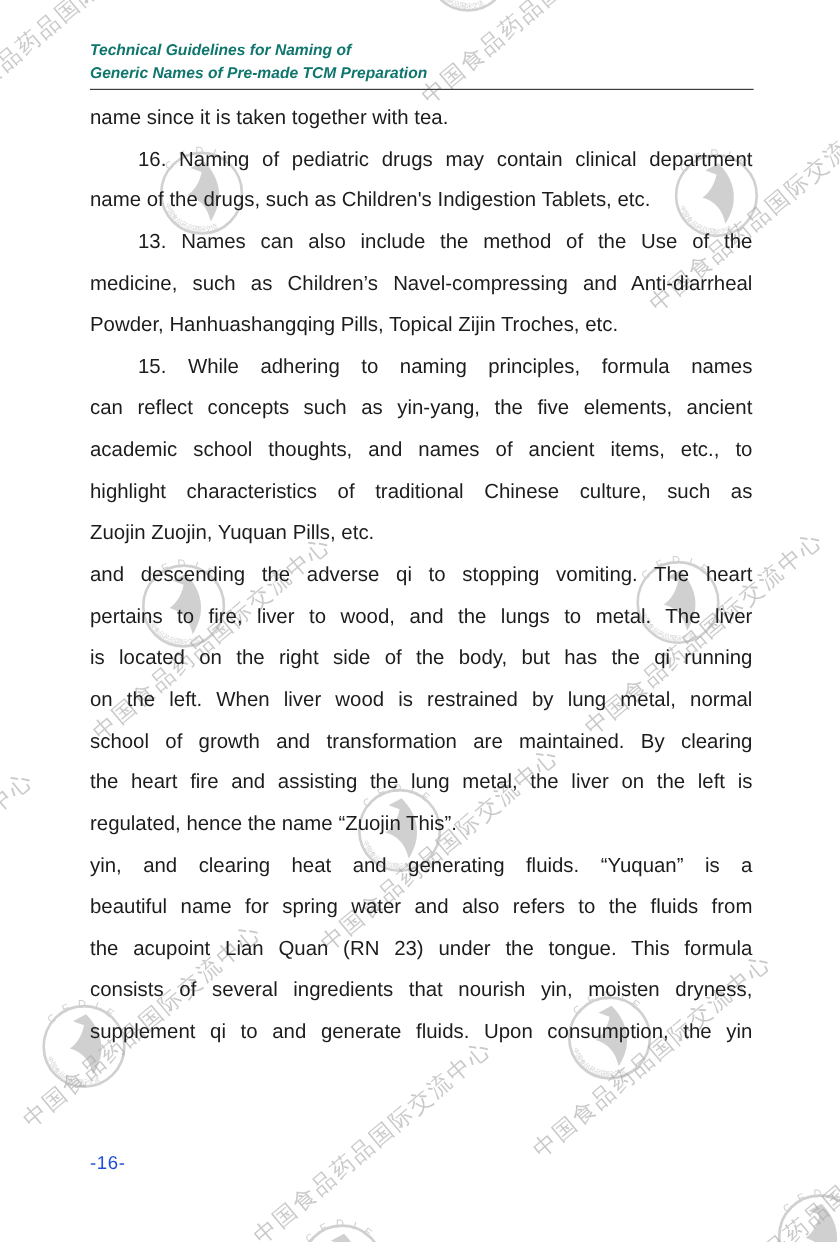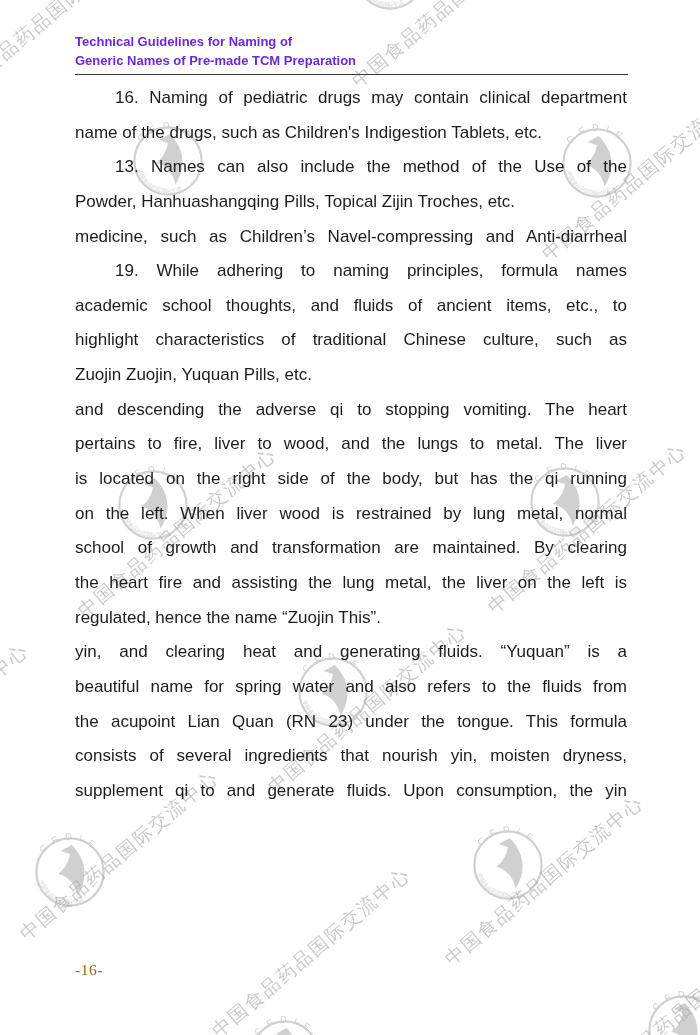--- a/index.html
+++ b/index.html
@@ -14,33 +14,33 @@
     transform:rotate(-40deg);transform-origin:0 100%;
     font-size:19px;letter-spacing:2px;line-height:24px;
     color:rgba(120,120,120,0.40);
     font-family:"DejaVu Sans","Liberation Sans",sans-serif;
   }
   .wm-seal{position:absolute;width:84px;height:84px;opacity:0.55;}
   
   .content{position:absolute;inset:0;z-index:1;}
   .hdr{
     position:absolute;left:75px;top:33px;width:553px;
-    font-weight:bold;font-size:13px;line-height:18.5px;color:#6d28d9;
+    font-weight:bold;font-size:13px;line-height:18.5px;color:#0f766e;font-style:italic;
   }
   .hdr-rule{position:absolute;left:75px;top:74px;width:553px;height:0;border-top:1.8px solid #3c3c3c;}
   .doc-body{position:absolute;left:75px;top:81px;width:552px;font-size:17px;color:#1c1c1c;}
   .line{
     height:34.65px;line-height:34.65px;white-space:nowrap;
     text-align:justify;text-align-last:justify;
   }
   .line.ind{padding-left:40px;}
   .line.no-j{text-align-last:left;}
   .pageno{
     position:absolute;left:75px;top:961px;
-    font-family:Liberation Serif, serif;font-size:15.5px;color:#a16207;letter-spacing:0.5px;text-align:center;
+    font-family:Liberation Sans, sans-serif;font-size:15.5px;color:#1d4ed8;letter-spacing:0.5px;text-align:center;
   }
 </style>
 </head>
 <body>
 
 <div class="page">
 
   <div class="wm-layer" id="wm">
       <div class="wm-strip" style="left: -40px; top: 81px;">中国食品药品国际交流中心</div>
       <div class="wm-strip" style="left: 362px; top: 68px;">中国食品药品国际交流中心</div>
@@ -156,27 +156,29 @@
     </div>
 
   <div class="content">
     <div class="hdr">
       <div>Technical Guidelines for Naming of</div>
       <div>Generic Names of Pre-made TCM Preparation</div>
     </div>
     <div class="hdr-rule"></div>
 
     <div class="doc-body" id="body-lines">
+        <div class="line no-j">name since it is taken together with tea.</div>
         <div class="line ind">16. Naming of pediatric drugs may contain clinical department</div>
         <div class="line no-j">name of the drugs, such as Children's Indigestion Tablets, etc.</div>
         <div class="line ind">13. Names can also include the method of the Use of the</div>
+        <div class="line">medicine, such as Children’s Navel-compressing and Anti-diarrheal</div>
         <div class="line no-j">Powder, Hanhuashangqing Pills, Topical Zijin Troches, etc.</div>
-        <div class="line">medicine, such as Children’s Navel-compressing and Anti-diarrheal</div>
-        <div class="line ind">19. While adhering to naming principles, formula names</div>
-        <div class="line">academic school thoughts, and fluids of ancient items, etc., to</div>
+        <div class="line ind">15. While adhering to naming principles, formula names</div>
+        <div class="line">can reflect concepts such as yin-yang, the five elements, ancient</div>
+        <div class="line">academic school thoughts, and names of ancient items, etc., to</div>
         <div class="line">highlight characteristics of traditional Chinese culture, such as</div>
         <div class="line no-j">Zuojin Zuojin, Yuquan Pills, etc.</div>
         <div class="line">and descending the adverse qi to stopping vomiting. The heart</div>
         <div class="line">pertains to fire, liver to wood, and the lungs to metal. The liver</div>
         <div class="line">is located on the right side of the body, but has the qi running</div>
         <div class="line">on the left. When liver wood is restrained by lung metal, normal</div>
         <div class="line">school of growth and transformation are maintained. By clearing</div>
         <div class="line">the heart fire and assisting the lung metal, the liver on the left is</div>
         <div class="line no-j">regulated, hence the name “Zuojin This”.</div>
         <div class="line">yin, and clearing heat and generating fluids. “Yuquan” is a</div>

